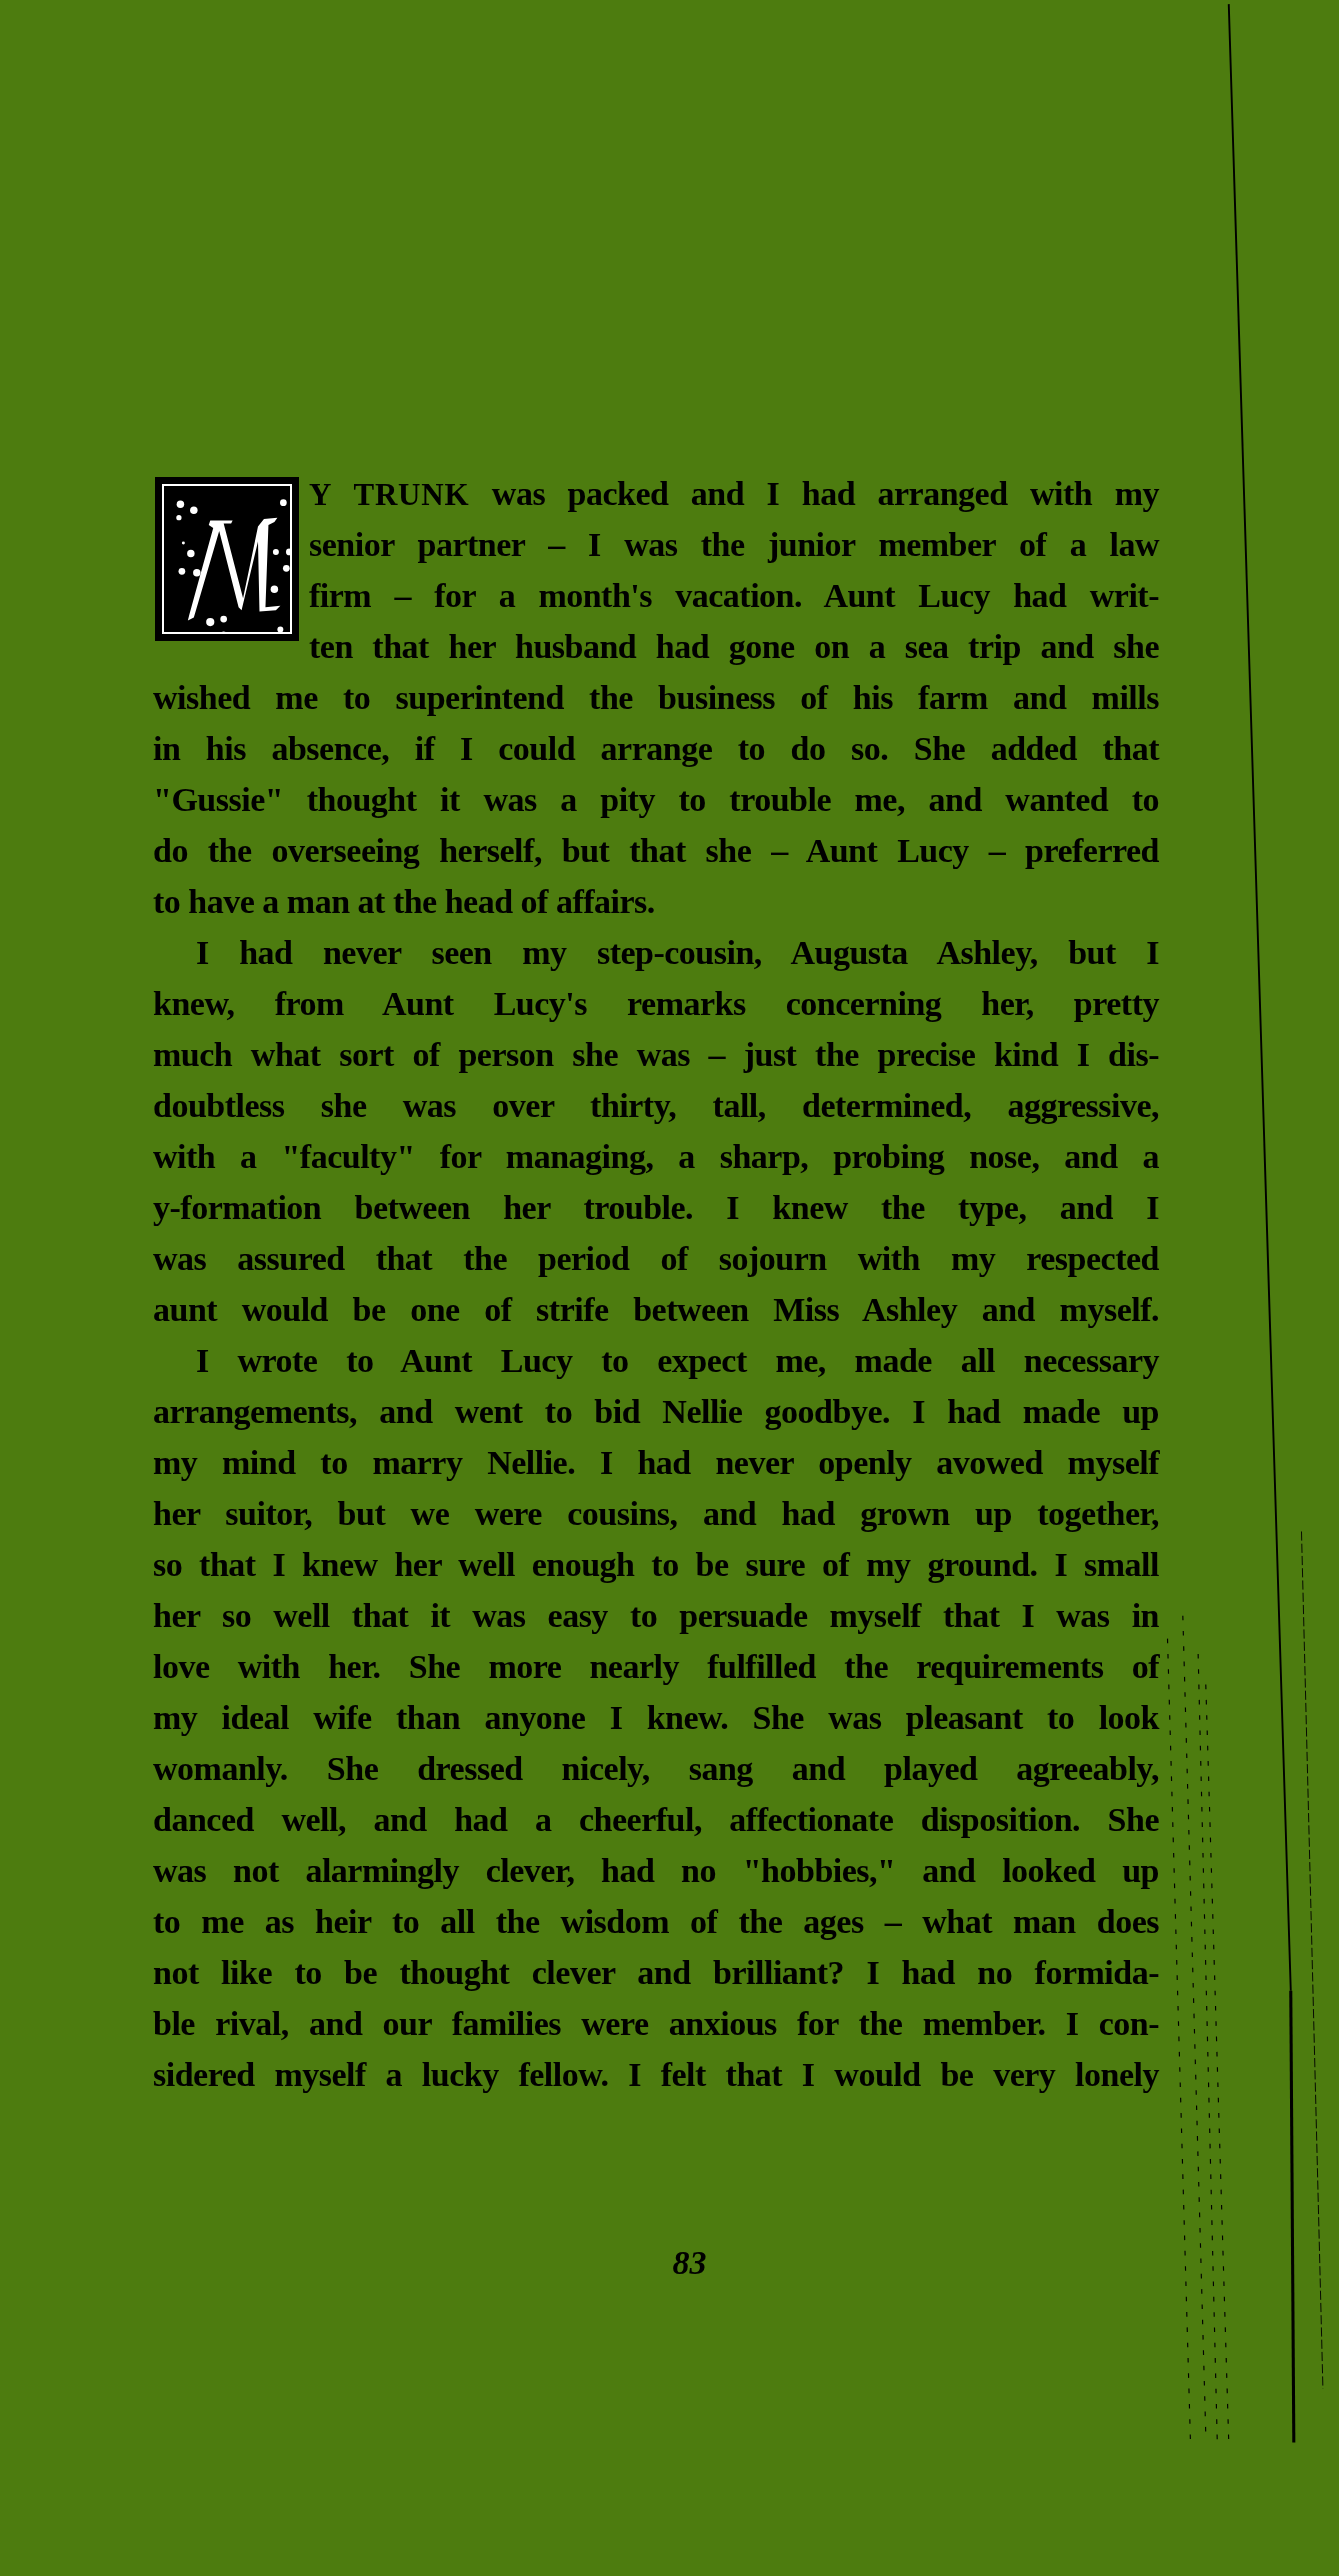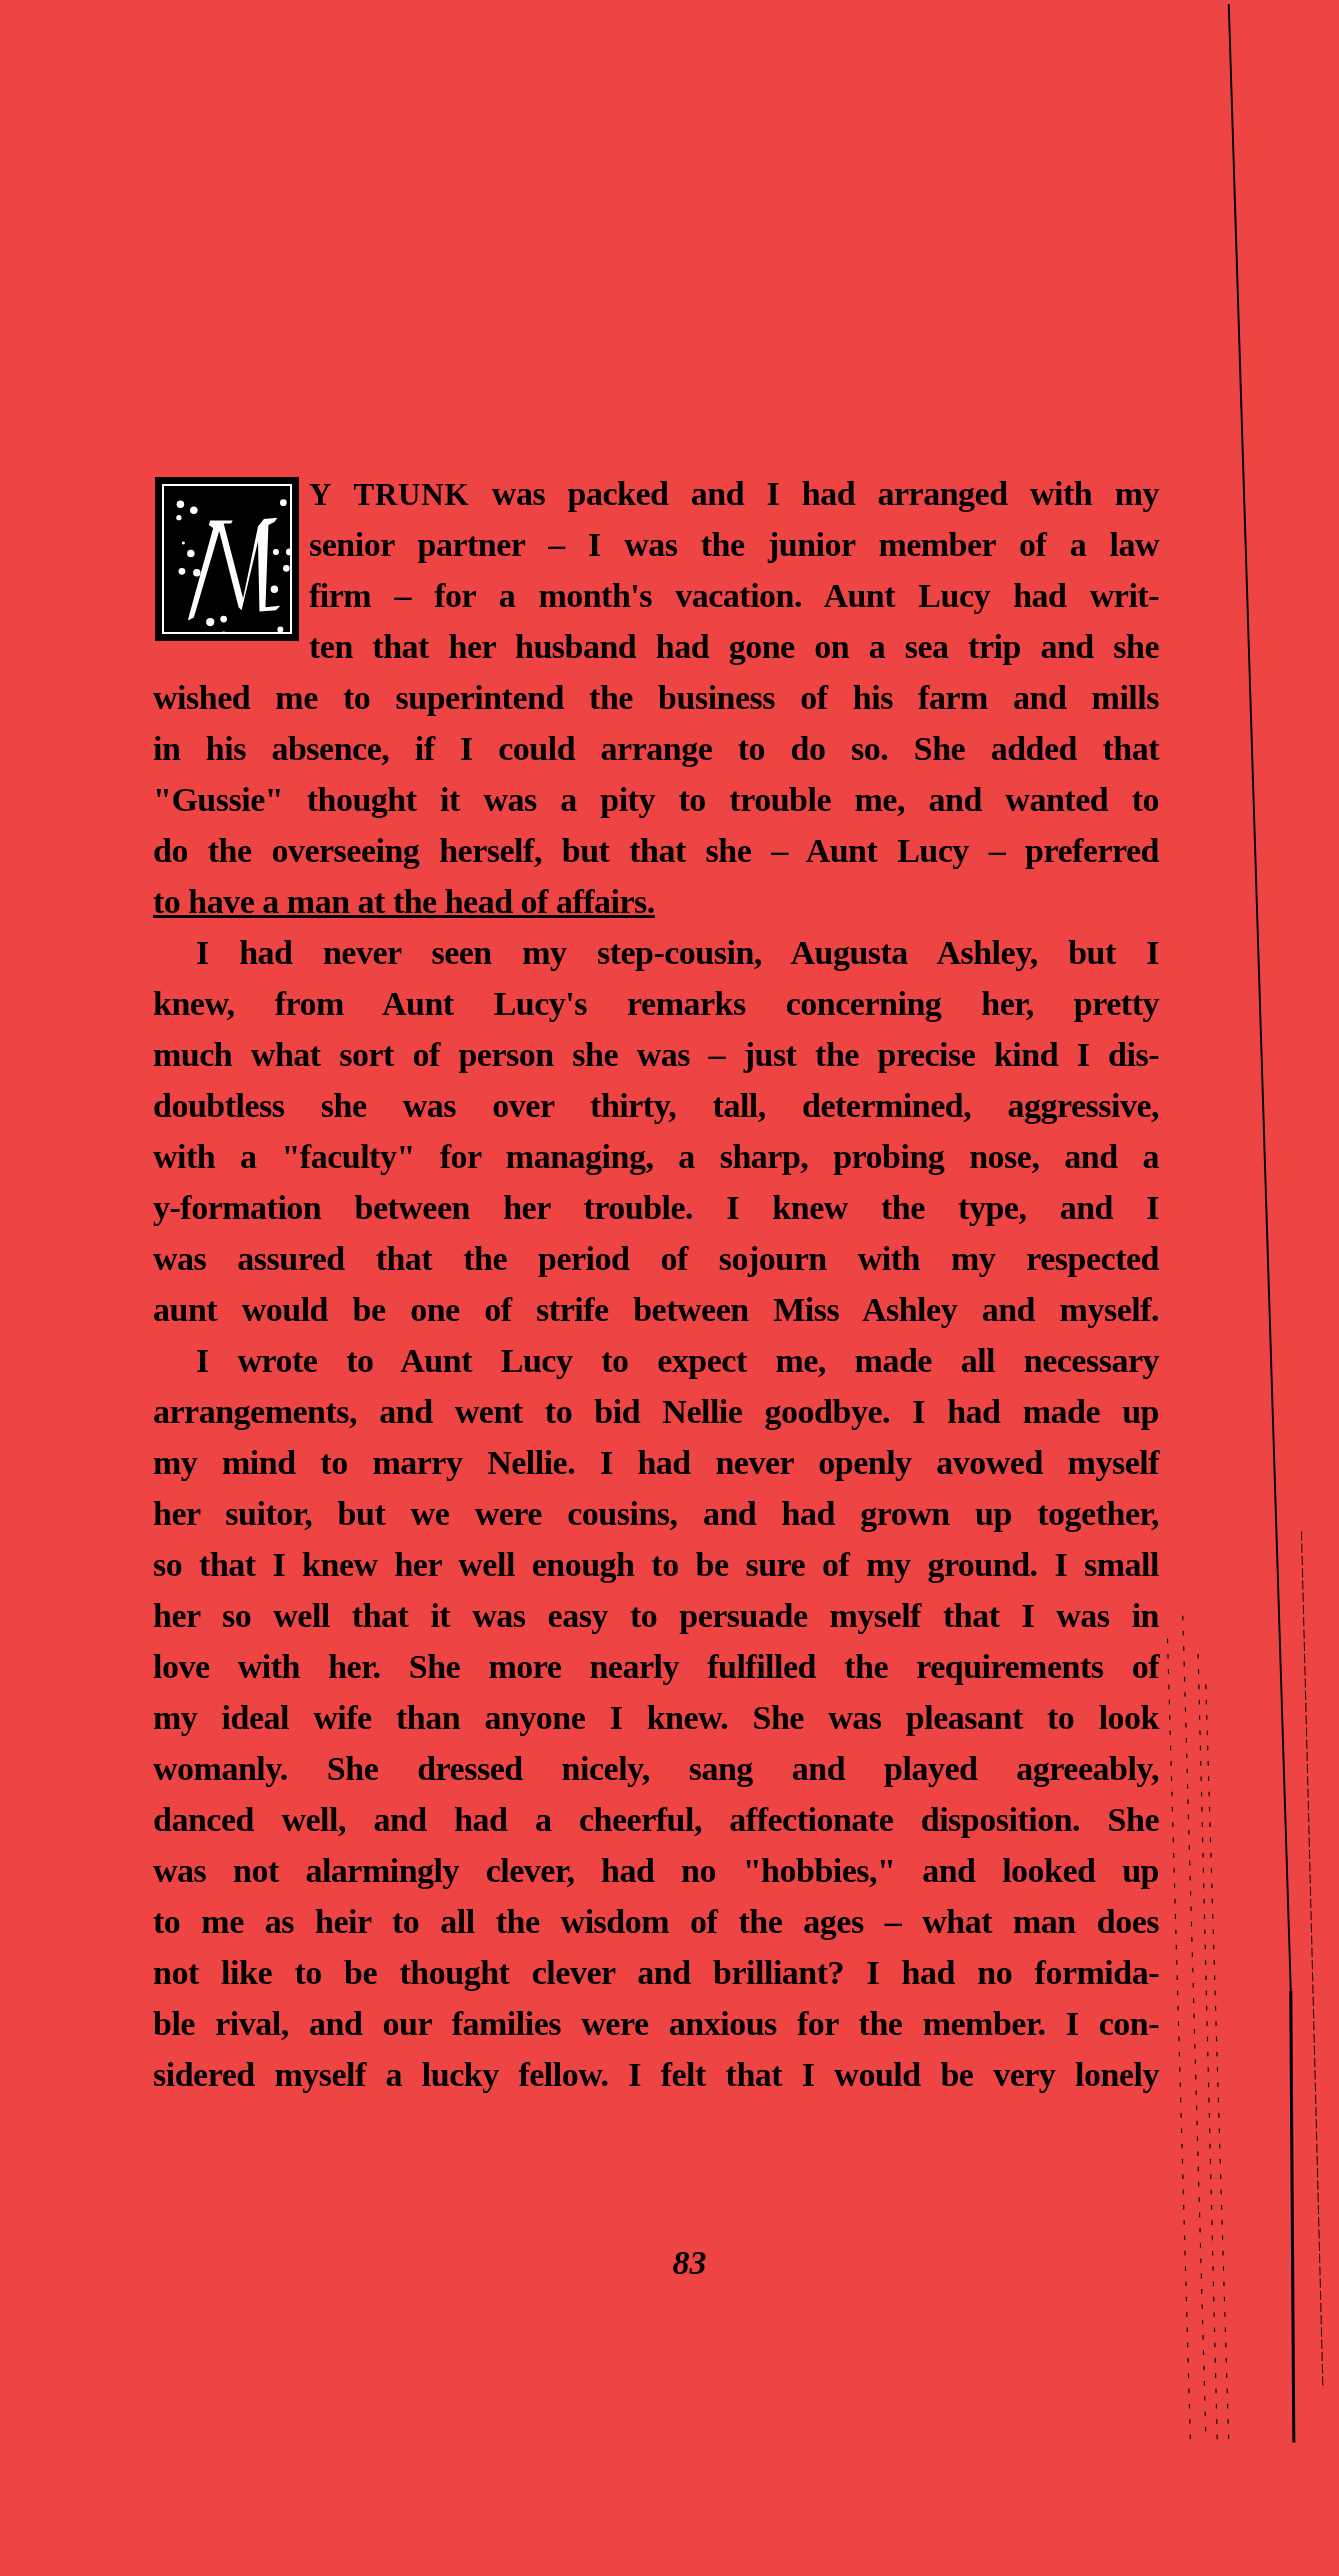--- a/index.html
+++ b/index.html
@@ -1,34 +1,34 @@
 <!DOCTYPE html>
 <html style="font-size:12.3px"><head>
   <meta charset="utf-8">
   <style>
     html, body { margin: 0; padding: 0; background: #ffffff; }
     body { width: 1339px; height: 2576px; position: relative; overflow: hidden; }
     .page {
       position: absolute; left: 0; top: 0; width: 1339px; height: 2576px;
-      background: #ef4444;
+      background: #4d7c0f;
     }
     .text-block {
       position: absolute; left: 153px; top: 468px; width: 1006px;
       font-family: "Liberation Serif", "DejaVu Serif", serif;
       font-size: 34px;
       line-height: 51px;
       color: #000000;
       font-weight: bold;
       letter-spacing: -0.5px;
     }
     .line {
       display: block; height: 51px; white-space: nowrap;
       text-align: justify; text-align-last: justify;
     }
-    .line.last { text-align-last: left; text-decoration: underline; }
+    .line.last { text-align-last: left; }
     .line.indent { padding-left: 43px; }
     .line.cap-indent { padding-left: 156px; }
     .smallcaps { font-variant: small-caps; letter-spacing: 0.8px; font-size: 31px; }
     .dropcap {
       position: absolute; left: 155px; top: 477px; width: 144px; height: 164px;
       background: #000; box-sizing: border-box; border: 2.3px solid #000;
     }
     .dropcap .inner {
       position: absolute; left: 4.6px; top: 4.6px; right: 4.6px; bottom: 4.6px;
       border: 2.3px solid #fff; box-sizing: border-box; background: #000;

